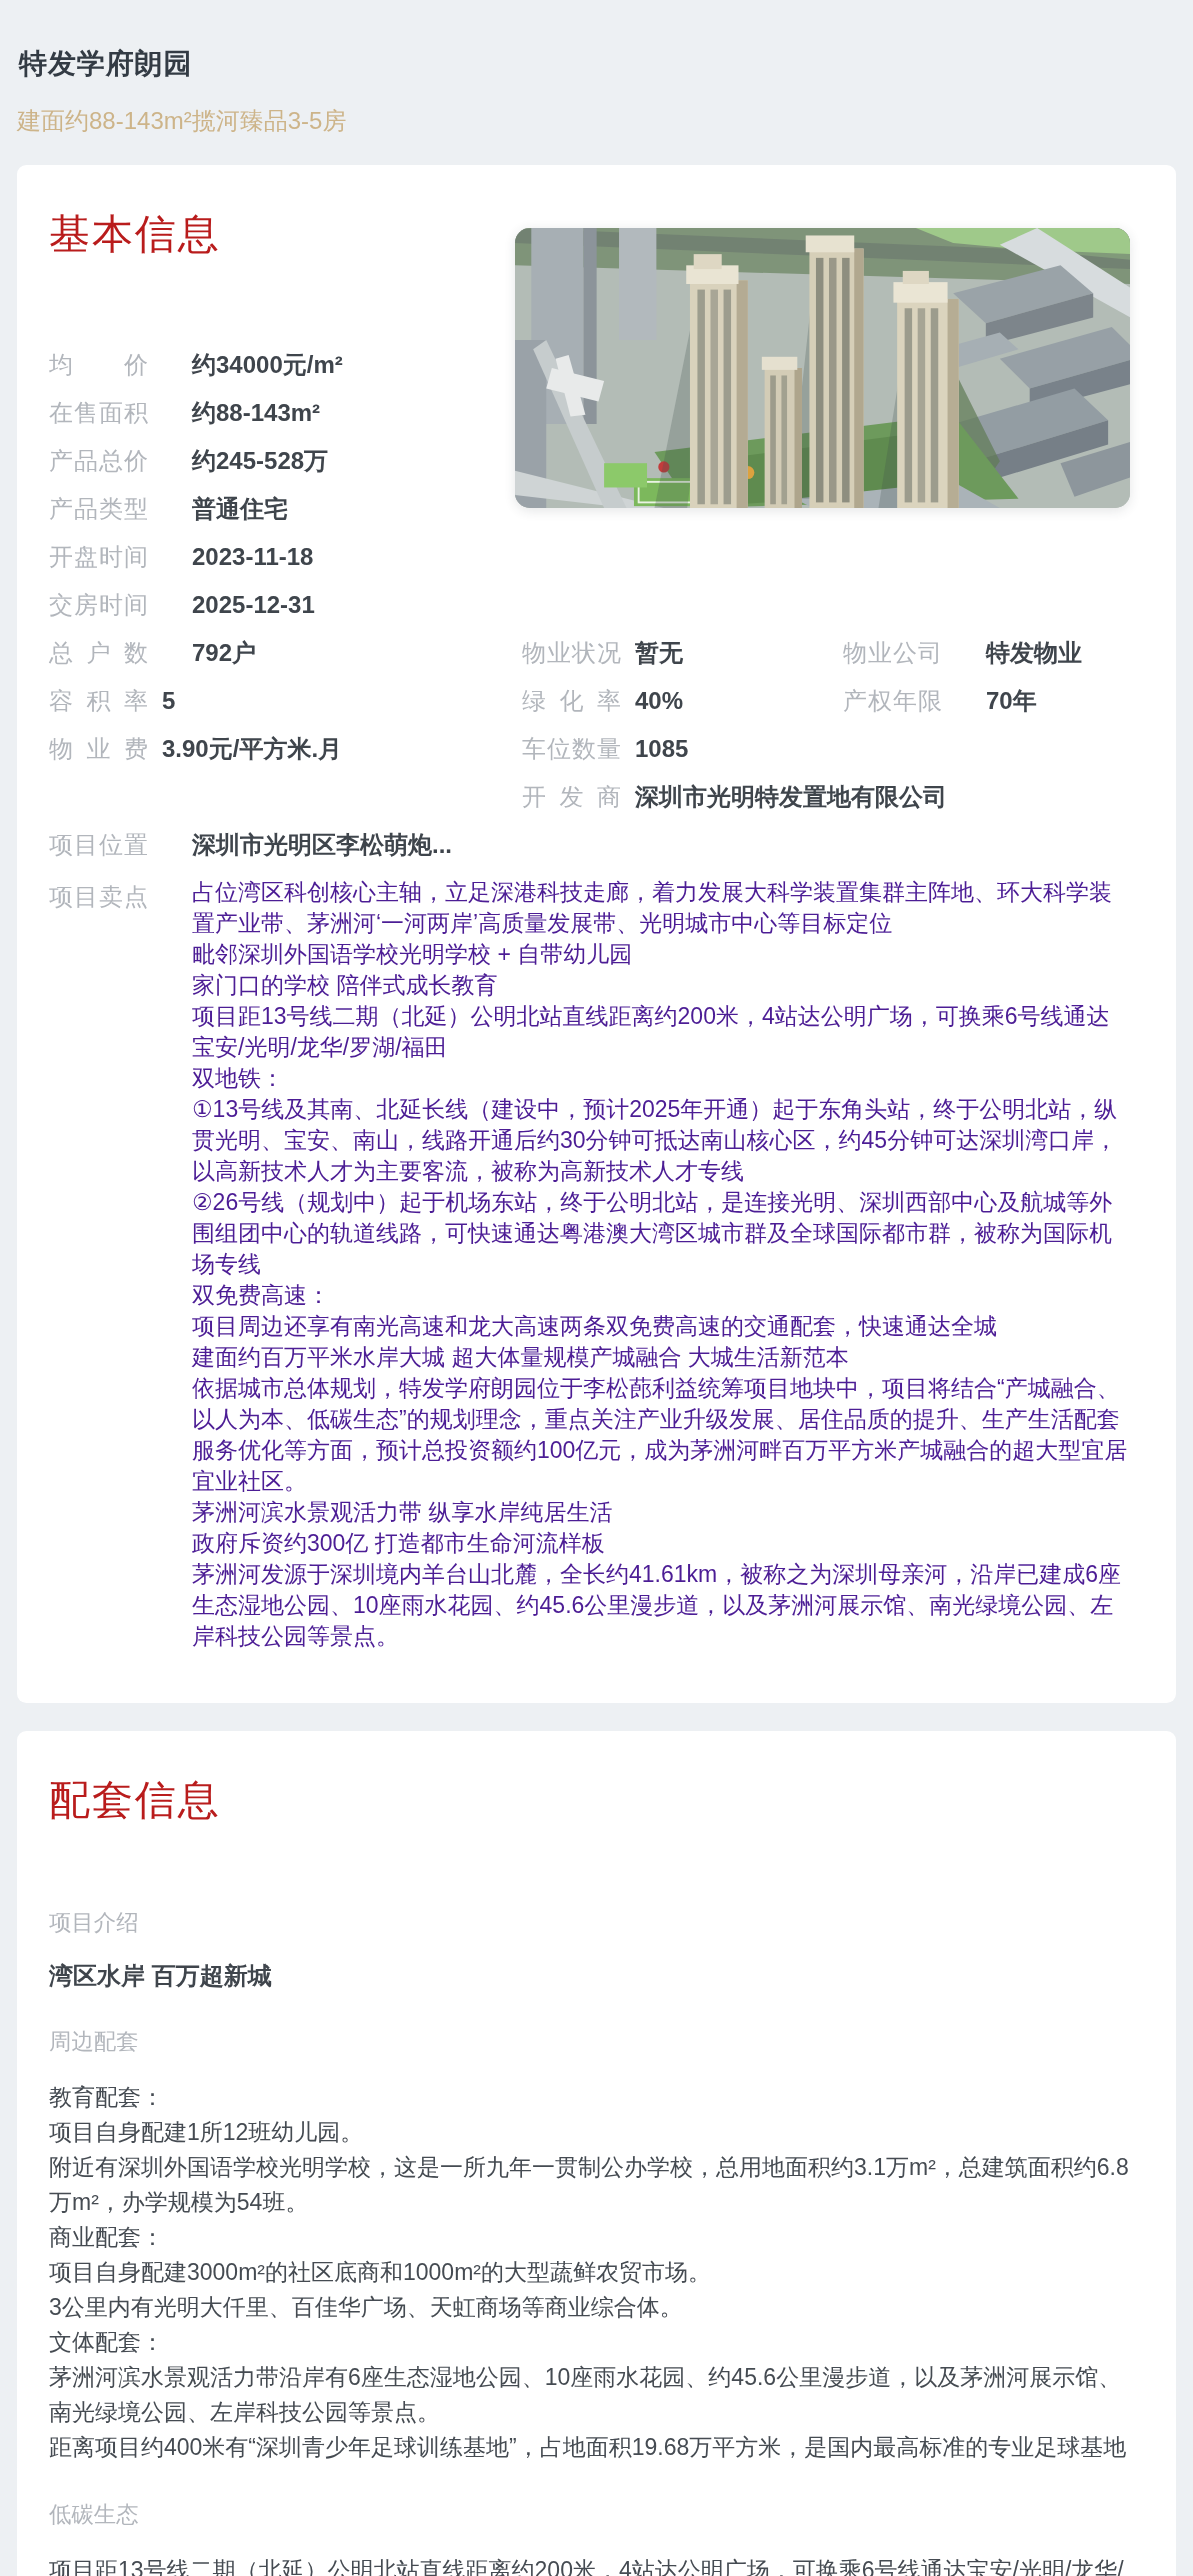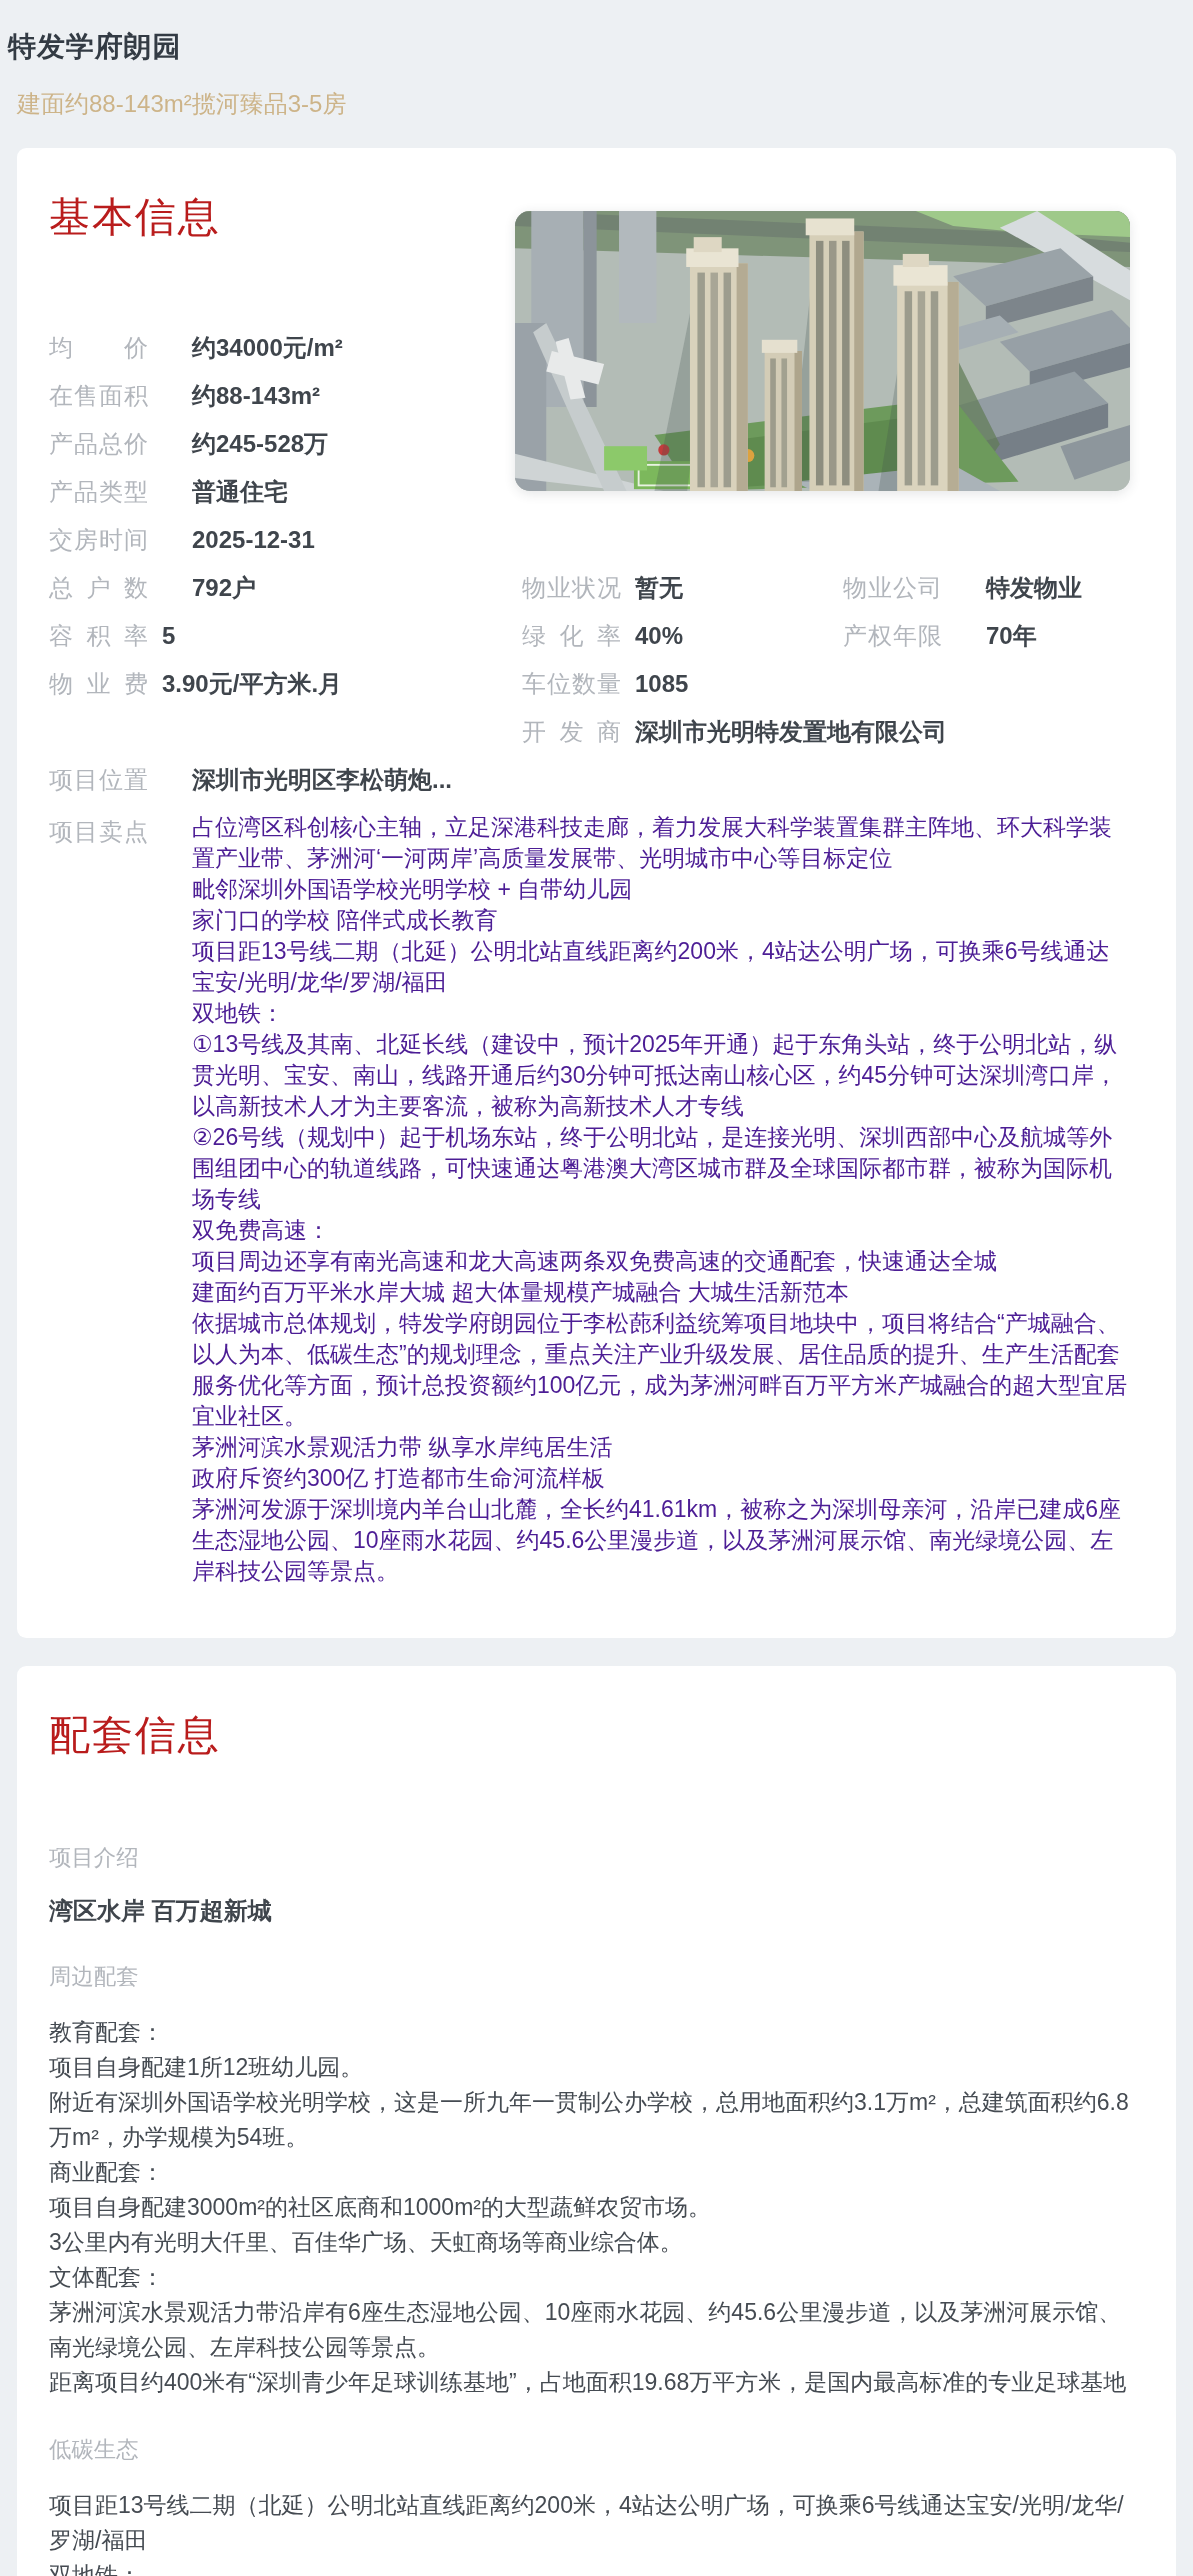--- a/index.html
+++ b/index.html
@@ -5,22 +5,22 @@
   html,body{margin:0;padding:0;}
   body{
     width:1193px;
     background:#edf0f3;
     font-family:"Liberation Sans","DejaVu Sans",sans-serif;
     color:#3f454c;
   }
   .page{width:1193px;min-height:2576px;box-sizing:border-box;padding-bottom:9.3px;}
 
   .page-title{
-    margin:0;
-    padding:28px 0 0 8px;
+    margin:17px;
+    padding:28px 0 0 2px;
     font-size:28px;
     font-weight:700;
     color:#333b44;
     letter-spacing:0.9px;
   }
   .page-subtitle{
     margin:22.4px 0 0 17px;
     font-size:24px;
     color:#cdb489;
   }
@@ -234,20 +234,25 @@
       </div>
       <div class="frow">
         <span class="f-label">产品总价</span>
           <span class="f-gap"></span>
         <span class="f-value">约245-528万</span>
       </div>
       <div class="frow">
         <span class="f-label">产品类型</span>
           <span class="f-gap"></span>
         <span class="f-value">普通住宅</span>
+      </div>
+      <div class="frow">
+        <span class="f-label">开盘时间</span>
+          <span class="f-gap"></span>
+        <span class="f-value">2023-11-18</span>
       </div>
       <div class="frow">
         <span class="f-label">交房时间</span>
           <span class="f-gap"></span>
         <span class="f-value">2025-12-31</span>
       </div>
     </div>
 
     <div class="grid3">
       <div class="frow">

